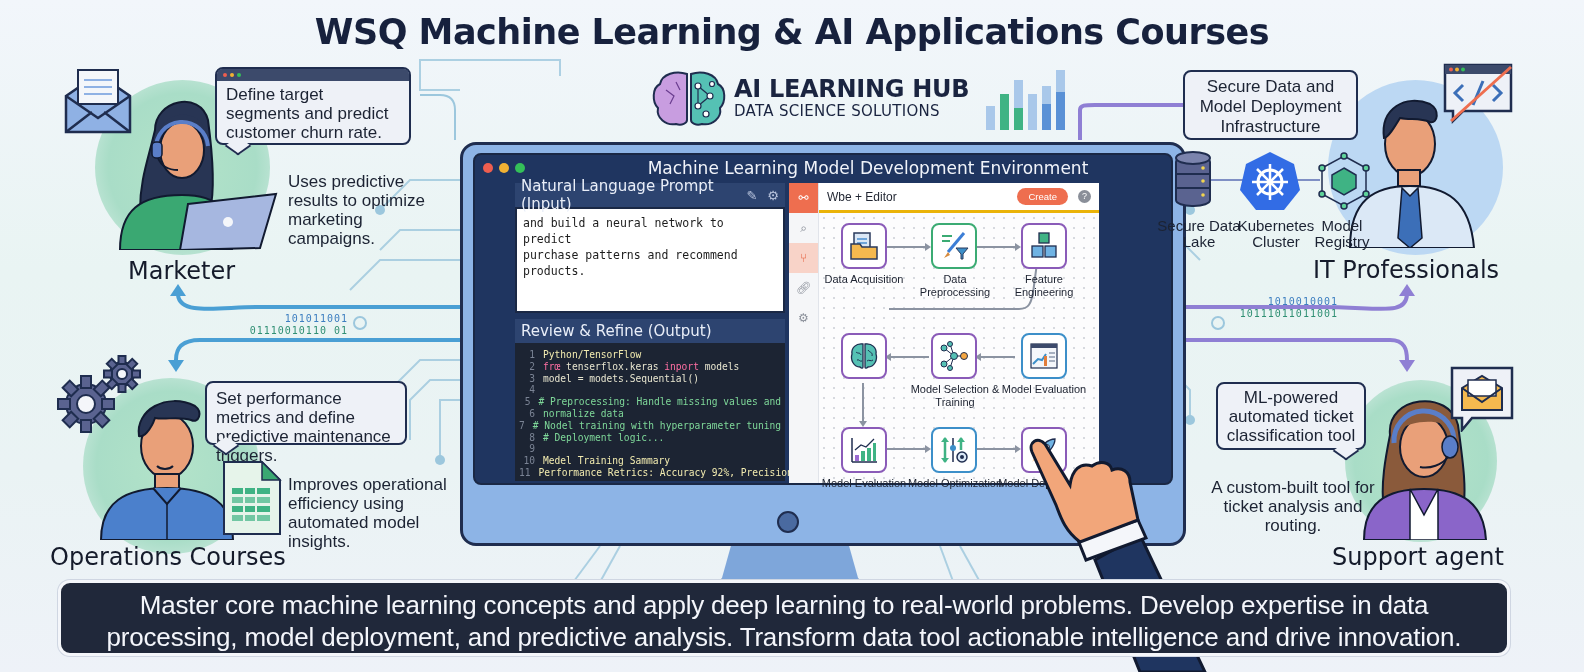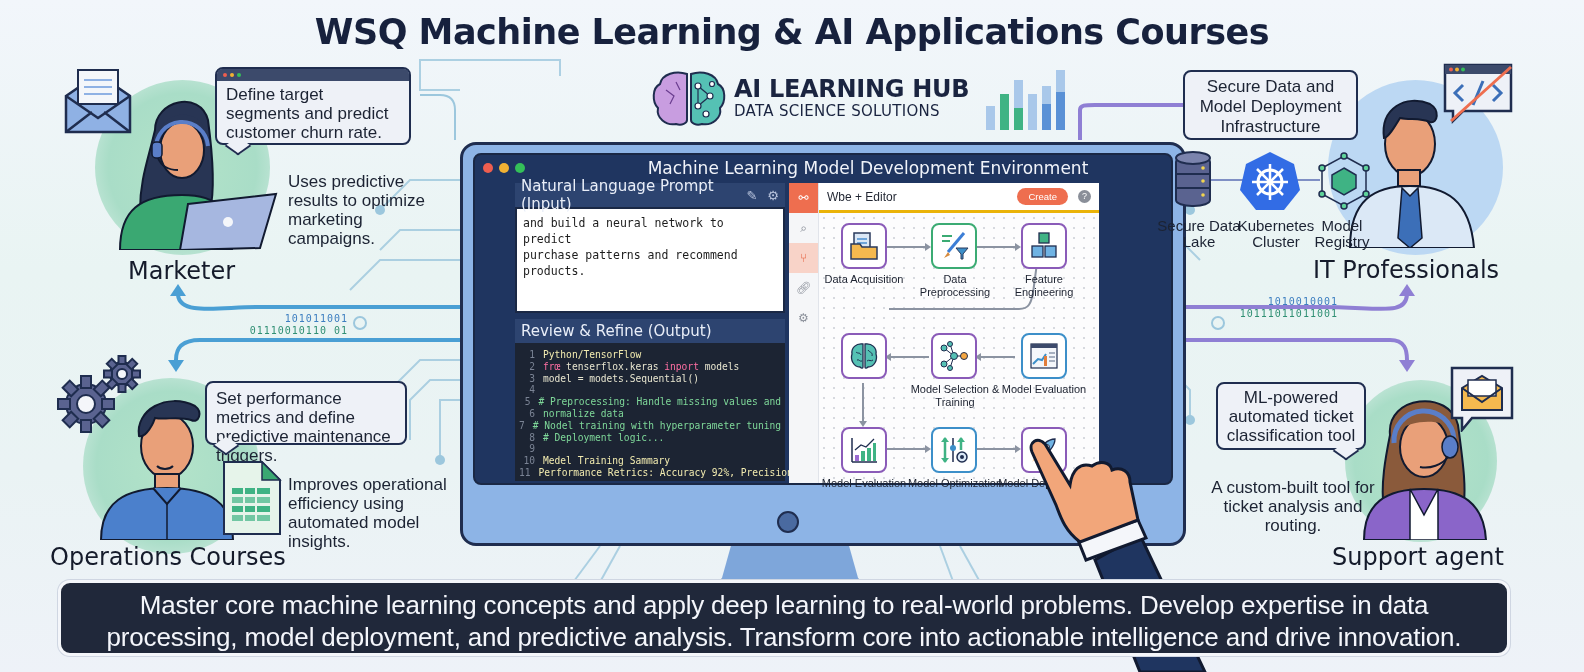--- a/index.html
+++ b/index.html
@@ -552,14 +552,14 @@
 </svg>
 <div class="bubble" style="left:1216px;top:382px;width:150px;height:68px;text-align:center;line-height:19px;padding:4px 4px;">
   <div>ML-powered automated ticket classification tool</div>
 </div>
 <div class="bubble-tail" style="left:1338px;top:443px;transform:rotate(45deg) skew(-10deg,-10deg);"></div>
 <div class="desc" style="left:1180px;top:478px;width:170px;text-align:center;margin-left:28px;">A custom-built tool for ticket analysis and routing.</div>
 <div class="role" style="left:1332px;top:543px;">Support agent</div>
 
 <div class="banner">
   <div>Master core machine learning concepts and apply deep learning to real-world problems. Develop expertise in data</div>
-  <div>processing, model deployment, and predictive analysis. Transform core into actionable intelligence and drive innovation.</div>
+  <div>processing, model deployment, and predictive analysis. Transform data tool actionable intelligence and drive innovation.</div>
 </div>
 
 </body></html>

